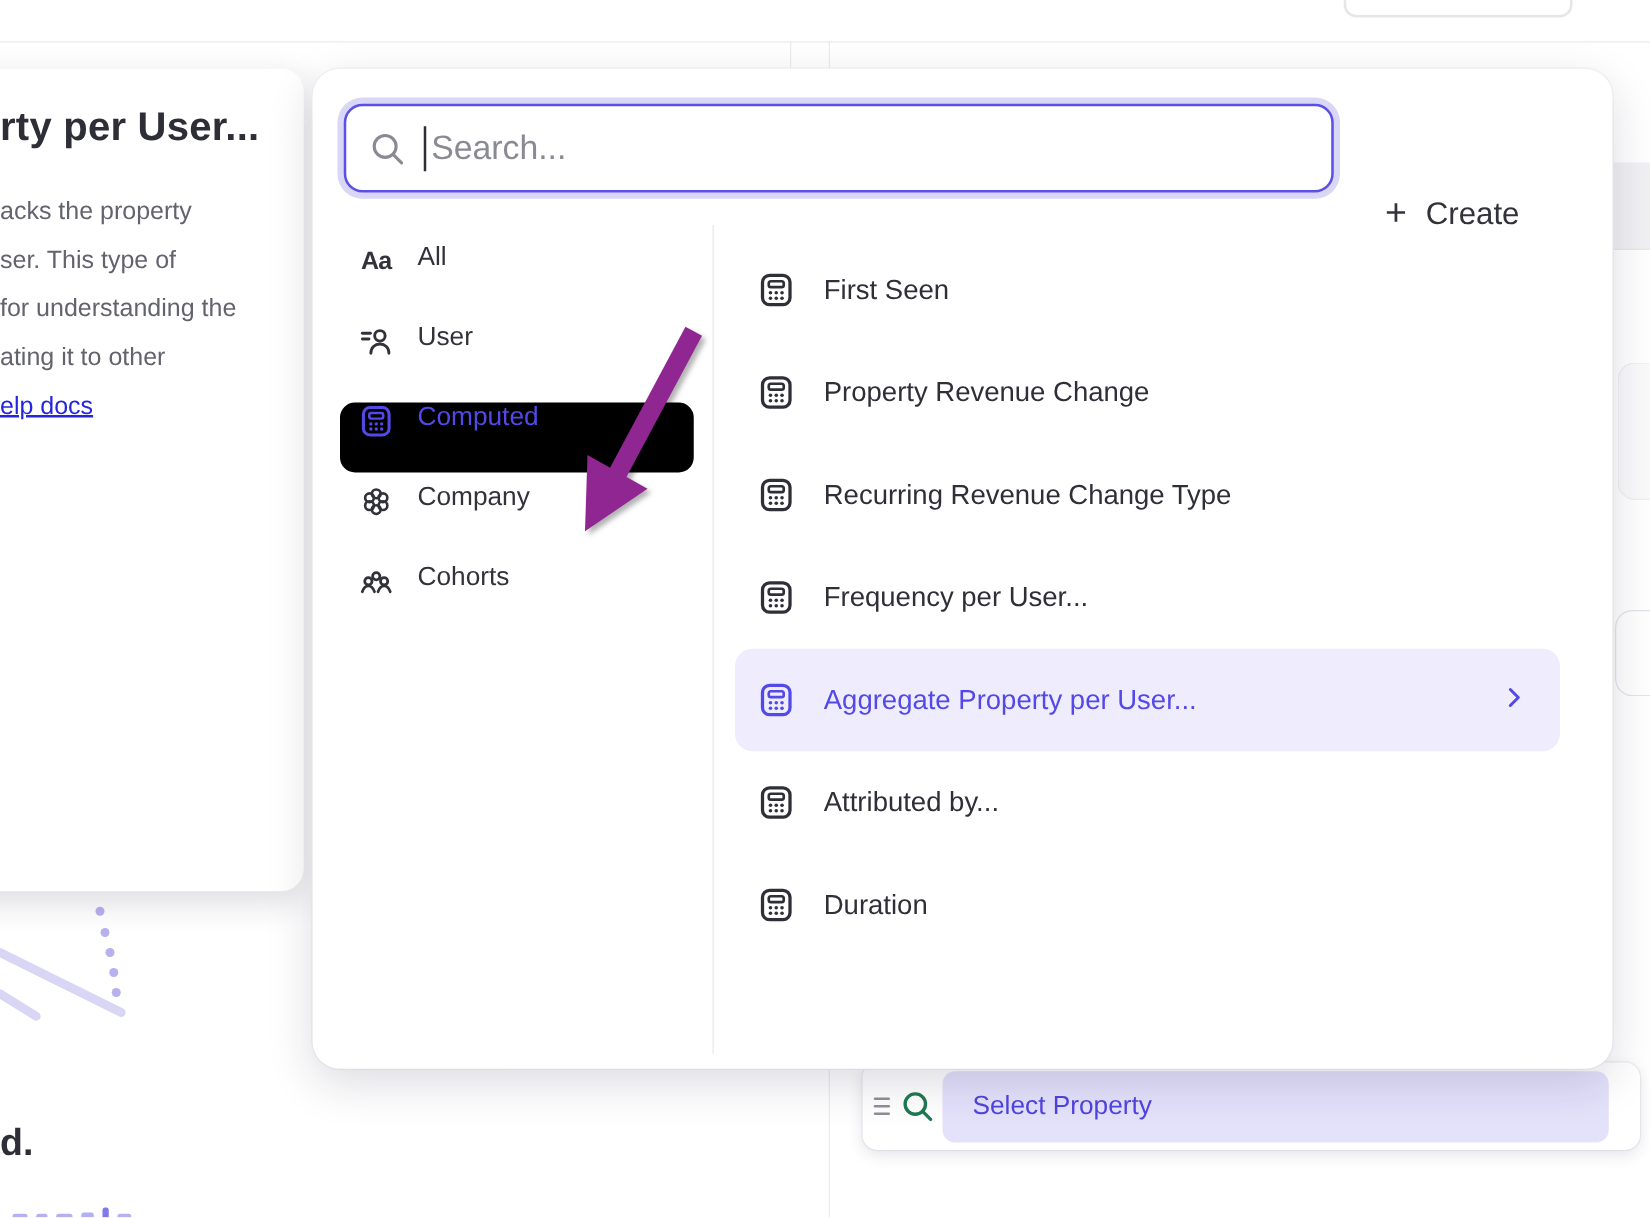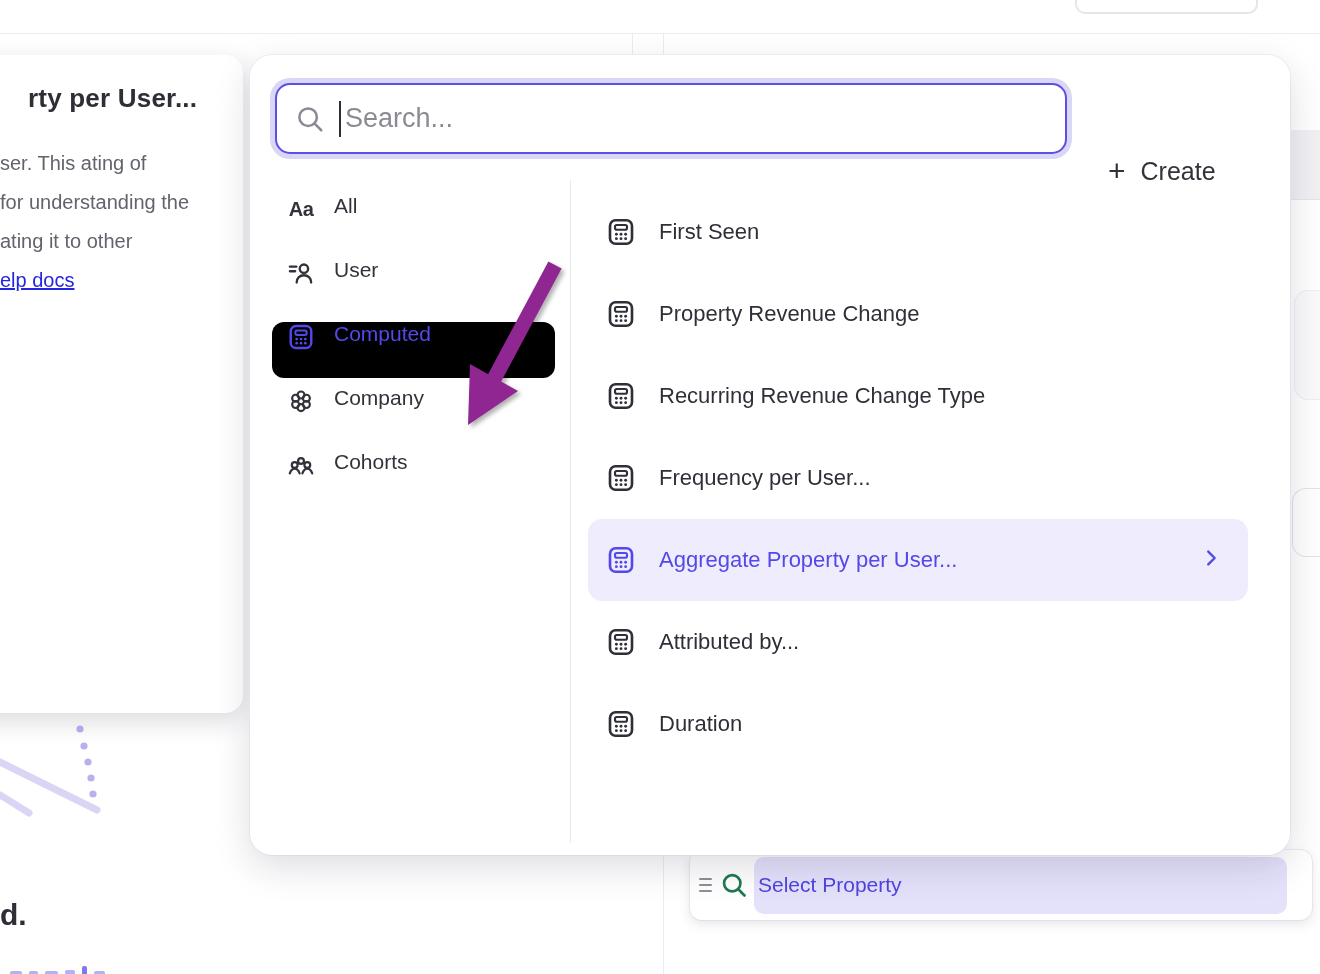--- a/index.html
+++ b/index.html
@@ -26,26 +26,26 @@
   .clipped-marks i:nth-child(3){width:13px;height:3px}
   .clipped-marks i:nth-child(4){width:10px;height:4px}
   .clipped-marks i:nth-child(5){width:5px;height:8px;opacity:.85}
   .clipped-marks i:nth-child(6){width:11px;height:3px}
 
   
   .select-card { position:absolute; left:690px; top:850px; width:622px; height:70px; background:#fff; border-radius:12px; box-shadow:0 4px 12px rgba(40,40,80,.12), 0 0 0 1px #F2F2F4; display:flex; align-items:center; padding:0 0 0 6px; }
   .drag-handle { width:18px; height:70px; display:flex; flex-direction:column; justify-content:center; gap:3.5px; align-items:center; cursor:grab; }
   .drag-handle i { display:block; width:13px; height:2.4px; background:#8F8F98; border-radius:2px; }
   .select-card .green-search { margin:0 6px; flex:0 0 auto; }
-  .select-pill { flex:1; height:57px; margin-right:25px; background:#E4E1FB; border-radius:10px; display:flex; align-items:center; padding-left:4px; cursor:pointer; }
+  .select-pill { flex:1; height:57px; margin-right:25px; background:#E4E1FB; border-radius:10px; display:flex; align-items:center; padding-left:24px; cursor:pointer; }
   .select-pill span { font-size:21px; font-weight:500; color:#4F44E0; }
 
   
   .tooltip { position:absolute; left:-205px; top:55px; width:448px; height:658px; background:#fff; border-radius:0 18px 18px 0; box-shadow:0 8px 26px rgba(30,30,60,.16); padding:28px 24px 0 205px; }
-  .tooltip h3 { font-size:26px; font-weight:700; color:#2E2E36; letter-spacing:.2px;margin-left:28px; }
+  .tooltip h3 { font-size:32px; font-weight:700; color:#2E2E36; letter-spacing:.2px; }
   .tooltip .body { margin-top:30px; font-size:20px; line-height:39px; color:#63636E; }
   .tooltip .doc-link { display:inline-block; margin-top:8px; font-size:20px; color:#2525DF; text-decoration:underline; cursor:pointer; }
 
   
   .modal { position:absolute; left:250px; top:55px; width:1040px; height:800px; background:#fff; border-radius:22px; box-shadow:0 12px 36px rgba(30,30,60,.15), 0 0 0 1px #F4F4F6; }
   .search-ring { position:absolute; left:20px; top:23px; width:802px; height:81px; background:#D9D6F6; border-radius:20px; }
   .search-box { position:absolute; left:5px; top:5px; right:5px; bottom:5px; background:#fff; border:2px solid #5A4FE6; border-radius:15px; display:flex; align-items:center; padding-left:18px; }
   .search-box input { border:none; outline:none; flex:1; font-family:"Liberation Sans", sans-serif; font-size:27px; color:#c2410c; background:transparent; }
   .search-box input::placeholder { color:#8A8A94; }
   .caret { width:2px; height:36px; background:#2E2E36; margin:0 4px 0 14px; }
@@ -118,21 +118,22 @@
       <line x1="15.7" y1="15.7" x2="21" y2="21" stroke="#1E7A52" stroke-width="2.3" stroke-linecap="round"></line>
     </svg>
     <div class="select-pill">
       <span>Select Property</span>
     </div>
   </div>
 
   <div class="tooltip">
     <h3>rty per User...</h3>
     <div class="body">
-      <div>ser. This ating of</div>
+      <div>acks the property</div>
+      <div>ser. This type of</div>
       <div>for understanding the</div>
       <div>ating it to other</div>
     </div>
     <span class="doc-link">elp docs</span>
   </div>
 
   <div class="modal">
 
     <div class="search-ring">
       <div class="search-box">

